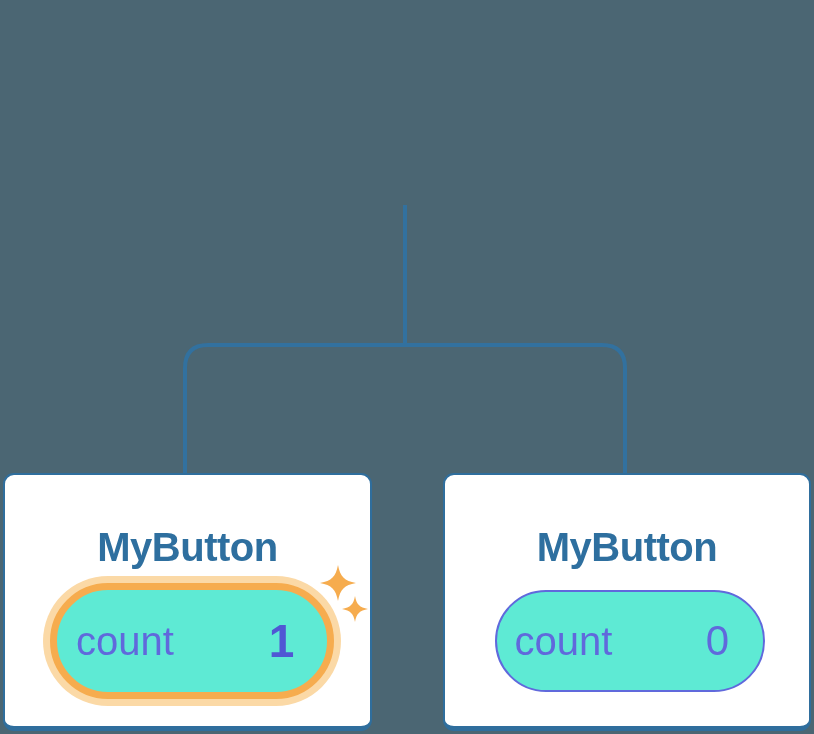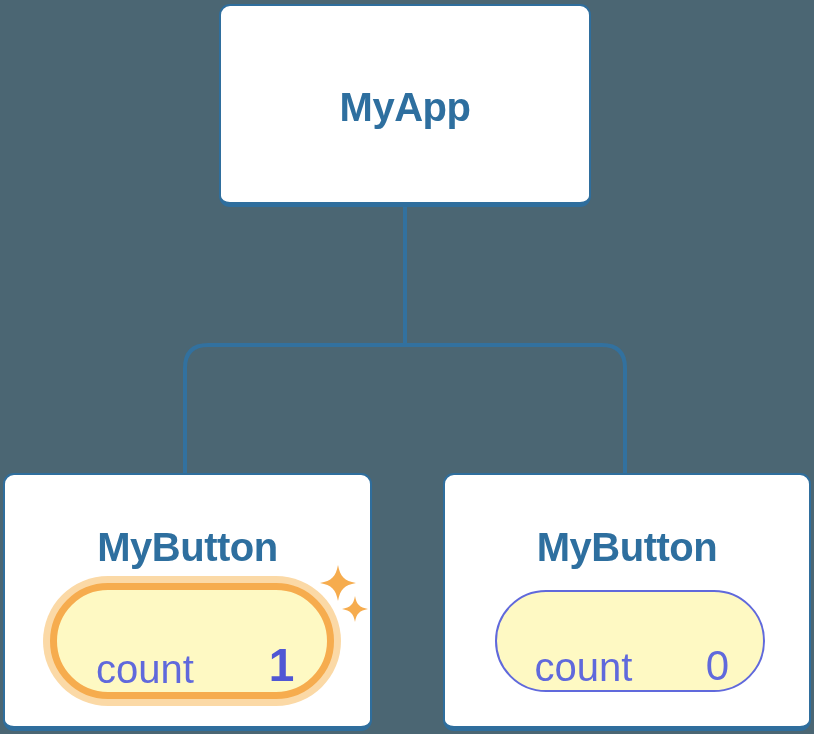--- a/index.html
+++ b/index.html
@@ -31,25 +31,26 @@
     font-size:40px; line-height:44px;
     font-weight:600;
     letter-spacing:-0.5px;
     color:#2E6F9F;
   }
   .card-myapp .card-title { top:79px; }
   .card-btn-left .card-title, .card-btn-right .card-title { top:50px; }
 
   .pill {
     position:absolute;
-    display:flex; align-items:flex-end;
-    background:#fef9c3;
+    display:flex; align-items:center;
+    background:#5eead4;
     border-radius:999px;
     box-sizing:border-box;
     overflow:hidden;
+    gap:20px;
   }
   .pill-highlighted {
     left:45px; top:108px; width:284px; height:116px;
     border:7px solid #F6AC4E;
     box-shadow:0 0 0 7px #FBD9A6;
   }
   .pill-normal {
     left:50px; top:115px; width:270px; height:102px;
     border:2.5px solid #6069DC;
   }
@@ -81,23 +82,20 @@
 </head>
 <body>
 
 <div class="stage">
 
   <svg class="edges" viewBox="0 0 814 734" aria-hidden="true">
     <path d="M405 205 L405 345" fill="none" stroke="#32719F" stroke-width="4"></path>
     <path d="M185 474 L185 368 Q185 345 208 345 L602 345 Q625 345 625 368 L625 474" fill="none" stroke="#32719F" stroke-width="4"></path>
   </svg>
 
-  <div class="card card-myapp">
-    <div class="card-title">MyApp</div>
-  </div>
 
   <div class="card card-btn-left">
     <div class="card-title">MyButton</div>
 
     <div class="pill pill-highlighted">
       <div class="pill-label">count</div>
       <div class="pill-divider"></div>
       <div class="pill-value">1</div>
     </div>
 

